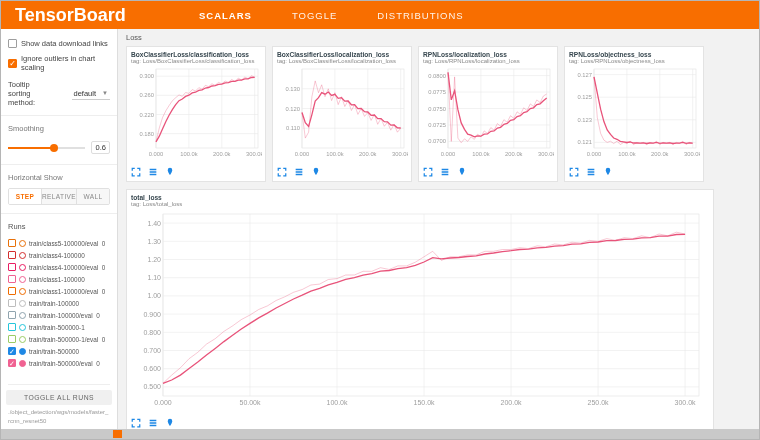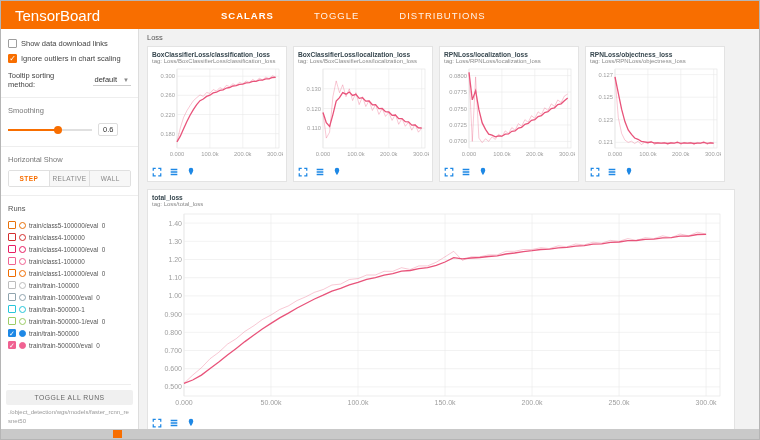--- a/index.html
+++ b/index.html
@@ -1,24 +1,24 @@
 <!DOCTYPE html>
 <html><head>
 <meta charset="utf-8">
 <style>
   *{box-sizing:border-box;margin:0;padding:0}
   html,body{width:760px;height:440px;overflow:hidden;background:#dcdcdc;font-family:"Liberation Sans",sans-serif}
   .app{width:760px;height:440px;display:flex;flex-direction:column;border:1px solid #b5b5b5;background:#f2f2f2}
   header{height:28px;background:#f86e00;color:#fff;display:flex;align-items:center;flex:0 0 28px}
-  .logo{font-size:15px;font-weight:normal;padding:0 14px;width:150px}
-  .tabs{display:flex;gap:36px;margin-left:68px}
+  .logo{font-size:18px;font-weight:bold;padding:0 14px;width:150px}
+  .tabs{display:flex;gap:36px;margin-left:46px}
   .tab{font-size:9.5px;letter-spacing:1px;color:rgba(255,255,255,.92);cursor:pointer;padding:7px 2px}
   .tab.active{font-weight:bold;color:#fff}
   .bodyrow{flex:1;display:flex;min-height:0}
-  aside{width:138px;background:#fff;border-right:1px solid #ddd;padding:7px 7px 4px 7px;font-size:7.5px;color:#444;display:flex;flex-direction:column;min-height:0}
+  aside{width:117px;background:#fff;border-right:1px solid #ddd;padding:7px 7px 4px 7px;font-size:7.5px;color:#444;display:flex;flex-direction:column;min-height:0}
   .cbrow{display:flex;align-items:center;gap:4px;margin:3px 0;cursor:pointer}
   .cb{width:9px;height:9px;border:1px solid #9e9e9e;border-radius:1px;flex:0 0 9px;font-size:8px;line-height:8px;text-align:center;color:#fff}
   .cb.checked{background:#f86e00;border-color:#f86e00}
   .tooltip-row{display:flex;align-items:center;gap:18px;margin:5px 0 2px 0}
   .select{border-bottom:1px solid #ccc;padding:1px 2px;display:inline-flex;align-items:center;gap:6px;cursor:pointer;color:#333}
   .caret{font-size:6px;color:#888}
   .divider{border-top:1px solid #eee;margin:6px -7px}
   .sec-label{color:#777;margin:2px 0 4px 0}
   .slider-row{display:flex;align-items:center;gap:6px;margin:4px 0}
   .slider{position:relative;width:84px;height:10px;cursor:pointer}

